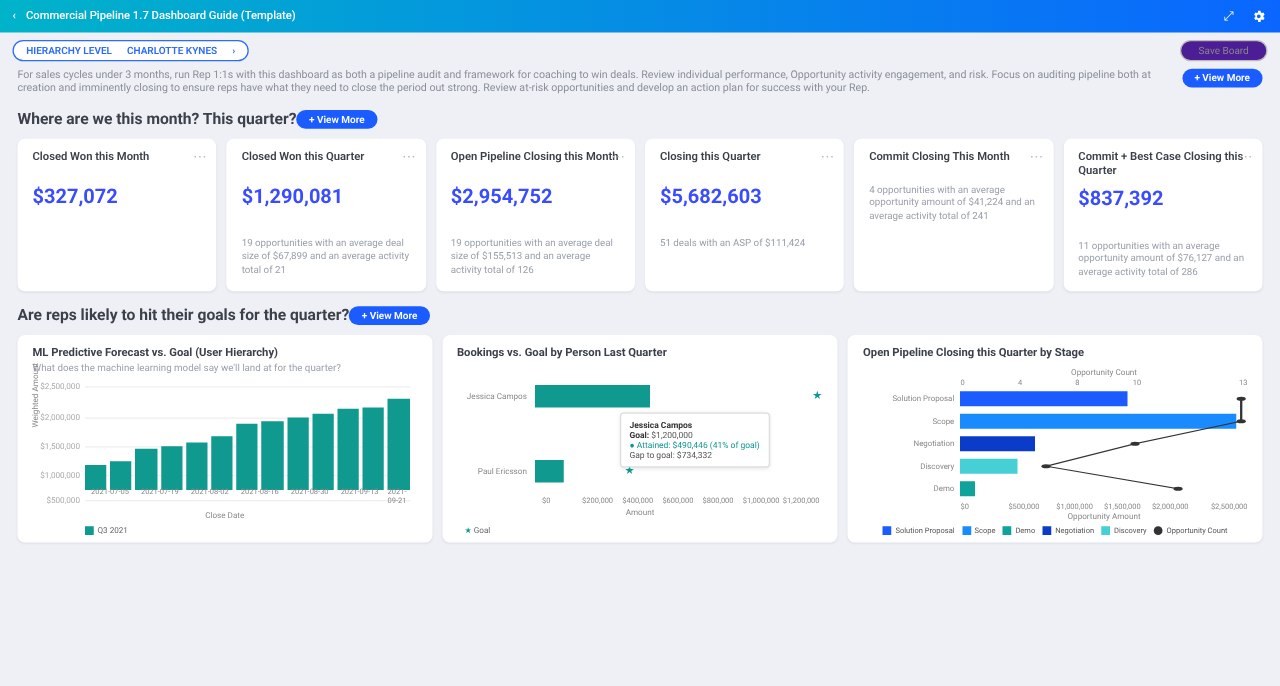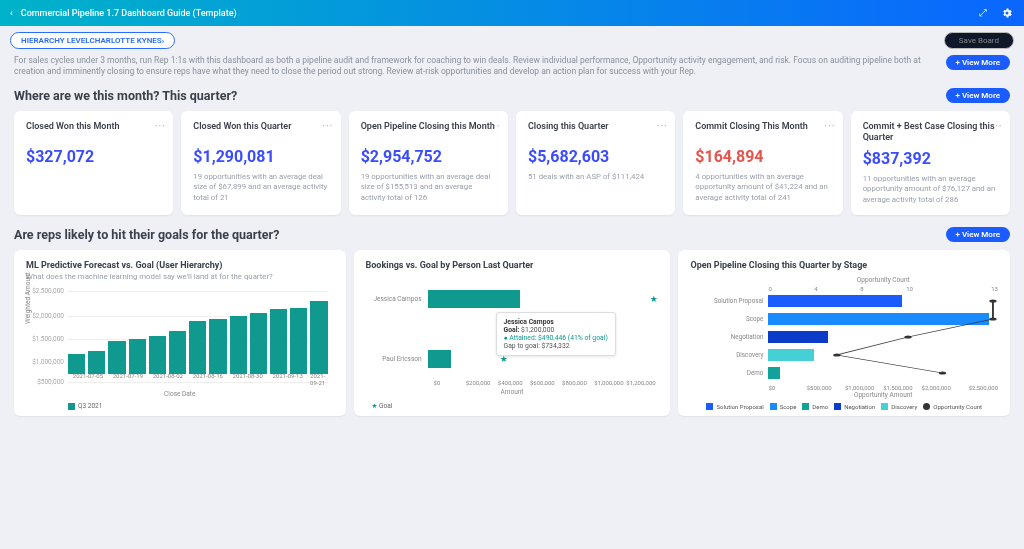--- a/index.html
+++ b/index.html
@@ -2,33 +2,33 @@
 <html><head>
 <meta charset="utf-8">
 <style>
   * { box-sizing: border-box; margin: 0; padding: 0; font-family: -apple-system, BlinkMacSystemFont, "Segoe UI", Roboto, sans-serif; }
   body { background: #eef0f5; width: 1024px; height: 549px; overflow: hidden; font-size: 10px; color: #333; }
   .topbar { height: 26px; background: linear-gradient(90deg,#00b3c9 0%,#0a66ff 100%); display:flex; align-items:center; padding:0 10px; color:#fff; justify-content:space-between; }
   .topbar-left { display:flex; align-items:center; gap:8px; font-size:9px; font-weight:500; }
   .topbar-right { display:flex; align-items:center; gap:10px; }
   .icon-btn { width:14px; height:14px; display:inline-flex; align-items:center; justify-content:center; cursor:pointer; }
   .filter-row { display:flex; align-items:center; padding:6px 10px; gap:6px; justify-content:space-between; }
-  .pill { border:1px solid #2a6cff; color:#2a6cff; background:#fff; border-radius:14px; padding:3px 10px; font-size:8px; font-weight:600; display:inline-flex; align-items:center; gap:0; }
+  .pill { border:1px solid #2a6cff; color:#2a6cff; background:#fff; border-radius:14px; padding:3px 10px; font-size:8px; font-weight:600; display:inline-flex; align-items:center; gap:12px; }
   .pill .chev { font-size:8px; }
-  .save-btn { border:1px solid #bbb; color:#888; background:#0f172a; border-radius:14px; padding:3px 14px; font-size:8px; }
+  .save-btn { border:1px solid #bbb; color:#888; background:#4c1d95; border-radius:14px; padding:3px 14px; font-size:8px; }
   .desc-row { display:flex; align-items:flex-start; padding:0 14px 6px 14px; gap:10px; }
   .desc { color:#8a8f9a; font-size:8.5px; line-height:1.35; flex:1; }
   .view-more-btn { background:#1a5cff; color:#fff; border:none; border-radius:12px; padding:3px 10px; font-size:8px; font-weight:600; white-space:nowrap; cursor:pointer; }
-  .section-head { display:flex; align-items:center; justify-content:space-between; padding:4px 14px 4px 14px; }
+  .section-head { display:flex; align-items:center; padding:4px 14px 4px 14px; }
   .section-title { font-size:12.5px; font-weight:700; color:#3b404a; }
   .metric-row { display:flex; gap:8px; padding:4px 14px 8px 14px; }
   .card { background:#fff; border-radius:6px; box-shadow:0 1px 2px rgba(0,0,0,.06); padding:10px 12px; position:relative; flex:1; }
   .card .dots { position:absolute; top:8px; right:8px; color:#bbb; font-size:11px; cursor:pointer; }
   .metric-title { font-size:9px; font-weight:600; color:#3b404a; margin-bottom:6px; line-height:1.2; min-height:20px; }
-  .metric-value { font-size:16px; font-weight:700; color:#3a4cff; margin-bottom:6px; }
+  .metric-value { font-size:16px; font-weight:700; color:#3a4cff; margin-bottom:24px; }
   .metric-value.red { color:#e5544d; }
   .metric-sub { font-size:7.8px; color:#9aa0ab; line-height:1.35; }
   .chart-row { display:flex; gap:8px; padding:4px 14px 8px 14px; }
   .chart-card { background:#fff; border-radius:6px; box-shadow:0 1px 2px rgba(0,0,0,.06); padding:10px 12px 6px 12px; flex:1; display:flex; flex-direction:column; }
   .chart-title { font-size:9px; font-weight:700; color:#3b404a; }
   .chart-sub { font-size:7.8px; color:#9aa0ab; margin-top:2px; }
   .chart-body { flex:1; position:relative; margin-top:6px; }
   
   .bars { position:absolute; left:42px; right:6px; bottom:26px; top:4px; display:flex; align-items:flex-end; gap:3px; }
   .bar { flex:1; background:#0f998f; }
@@ -125,21 +125,20 @@
   </div>
   <div class="card">
     <span class="dots">⋯</span>
     <div class="metric-title">Closing this Quarter</div>
     <div class="metric-value">$5,682,603</div>
     <div class="metric-sub">51 deals with an ASP of $111,424</div>
   </div>
   <div class="card">
     <span class="dots">⋯</span>
     <div class="metric-title">Commit Closing This Month</div>
-    <div class="metric-value red">$164,894</div>
     <div class="metric-sub">4 opportunities with an average opportunity amount of $41,224 and an average activity total of 241</div>
   </div>
   <div class="card">
     <span class="dots">⋯</span>
     <div class="metric-title">Commit + Best Case Closing this Quarter</div>
     <div class="metric-value">$837,392</div>
     <div class="metric-sub">11 opportunities with an average opportunity amount of $76,127 and an average activity total of 286</div>
   </div>
 </div>
 

